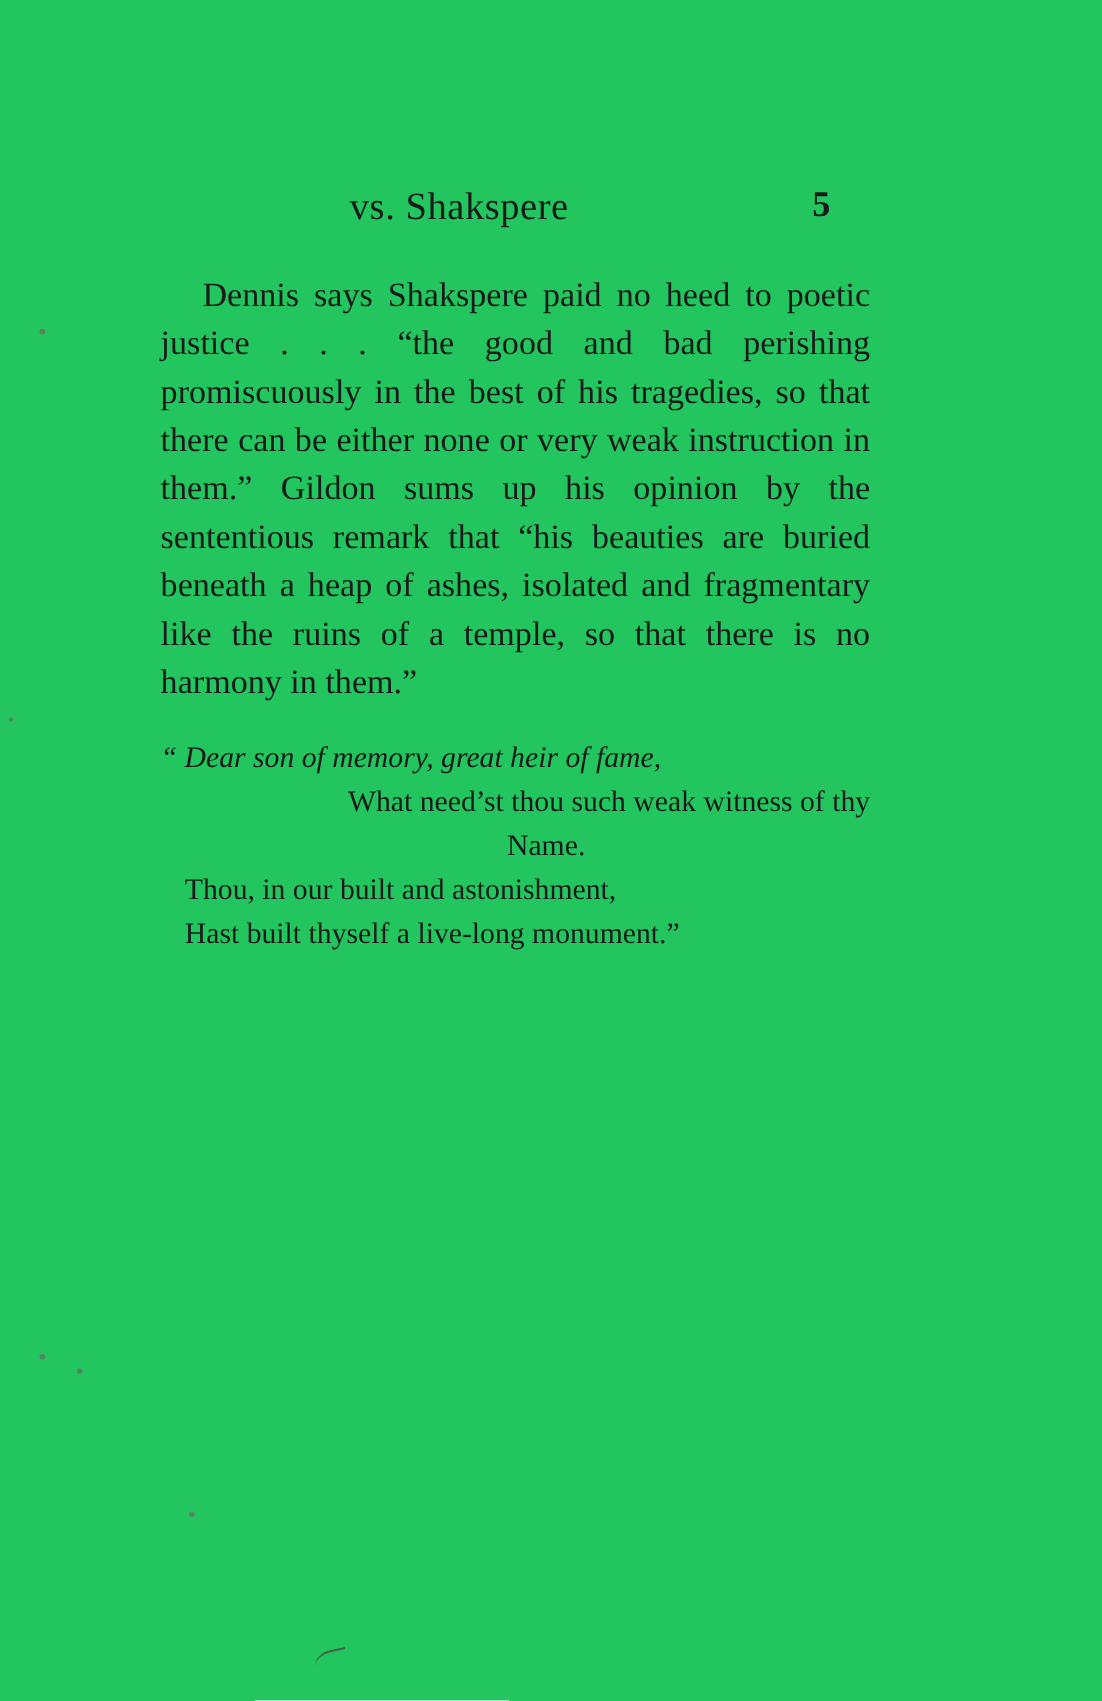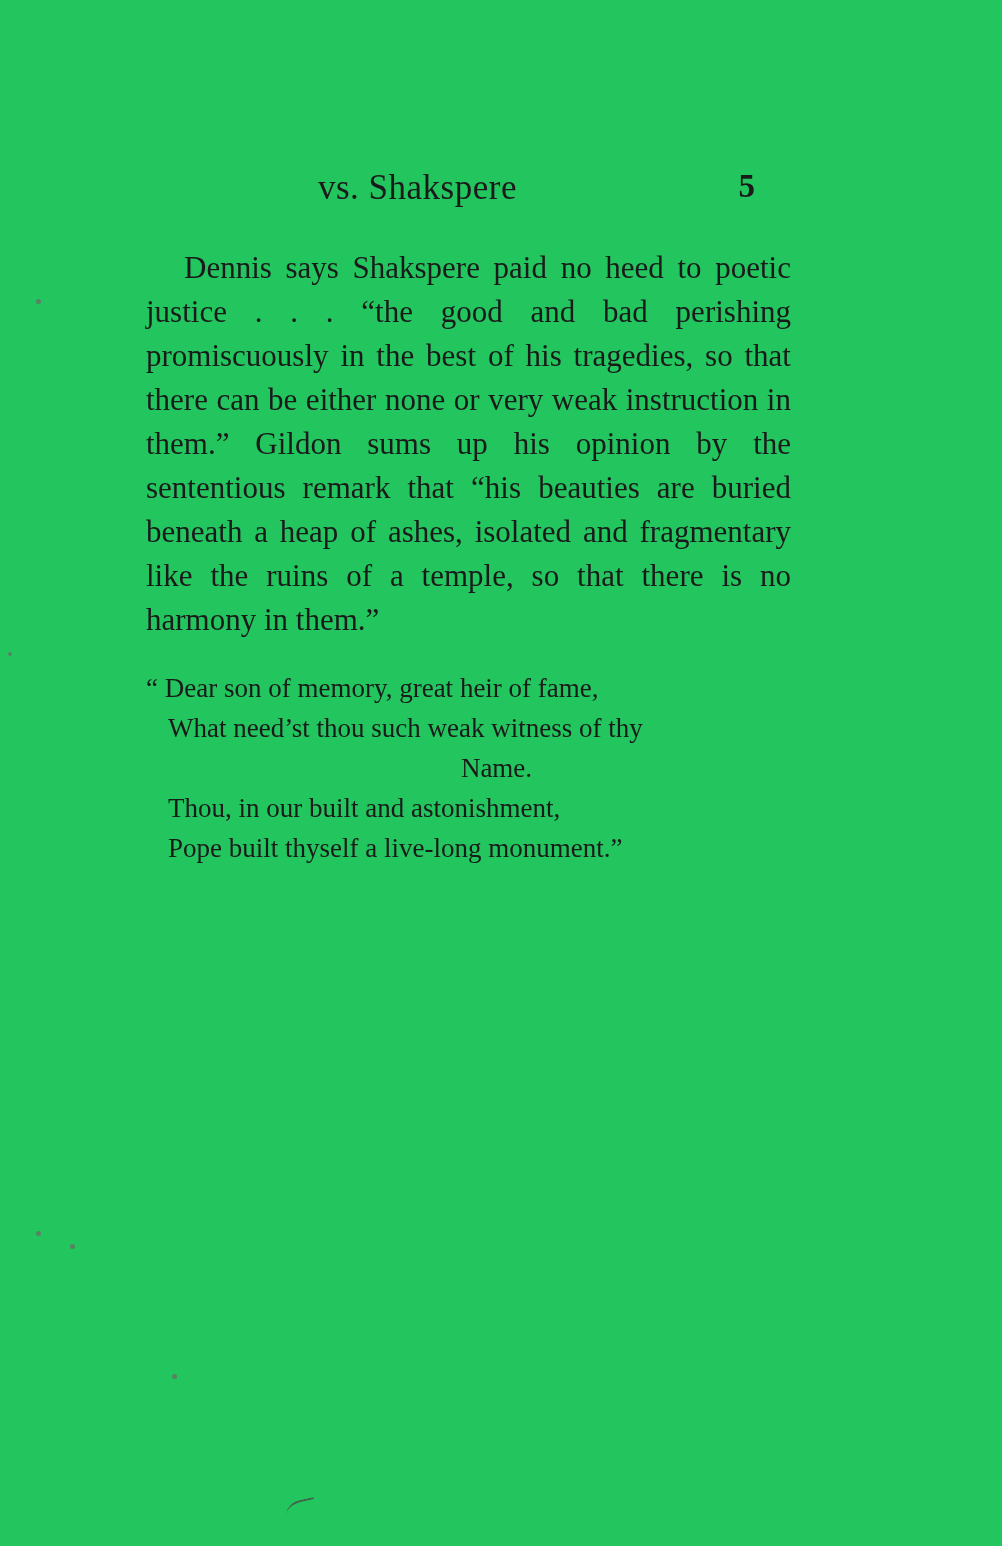--- a/index.html
+++ b/index.html
@@ -72,22 +72,22 @@
   .quote {
     margin: 26px 0 20px 0;
     font-size: 27px;
     line-height: 40px;
     text-align: left;
   }
   .quote .qline {
     display: block;
     white-space: nowrap;
   }
-  .quote .qline.l1 { margin-left: 0px; }
-  .quote .qline.l2 { margin-left: 22px; }
+  .quote .qline.l1 { margin-left: 0px; font-style: italic; }
+  .quote .qline.l2 { margin-left: 22px; text-align: right; }
   .quote .qline.l3 { margin-left: 56px; text-align: center; }
   .quote .qline.l4 { margin-left: 22px; }
   .quote .qline.l5 { margin-left: 22px; }
 
   
   .speck {
     position: absolute;
     background: #6b6b63;
     border-radius: 50%;
     opacity: 0.75;
@@ -118,21 +118,21 @@
   <div class="body-col">
 
     <p class="para">Dennis says Shakspere paid no heed to poetic justice . . . “the good and bad perishing promiscuously in the best of his tragedies, so that there can be either none or very weak instruction in them.”  Gildon sums up his opinion by the sententious remark that “his beauties are buried beneath a heap of ashes, isolated and fragmentary like the ruins of a temple, so that there is no harmony in them.”</p>
 
 
     <div class="quote">
       <span class="qline l1">“ Dear son of memory, great heir of fame,</span>
       <span class="qline l2">What need’st thou such weak witness of thy</span>
       <span class="qline l3">Name.</span>
       <span class="qline l4">Thou, in our built and astonishment,</span>
-      <span class="qline l5">Pope built thyself a live-long monument.”</span>
+      <span class="qline l5">Hast built thyself a live-long monument.”</span>
     </div>
 
 
   </div>
 
   <div class="speck" style="left:36px; top:299px; width:5px; height:5px;"></div>
   <div class="speck" style="left:8px; top:652px; width:4px; height:4px;"></div>
   <div class="speck" style="left:36px; top:1231px; width:5px; height:5px;"></div>
   <div class="speck" style="left:70px; top:1244px; width:5px; height:5px;"></div>
   <div class="speck" style="left:172px; top:1374px; width:5px; height:5px;"></div>

